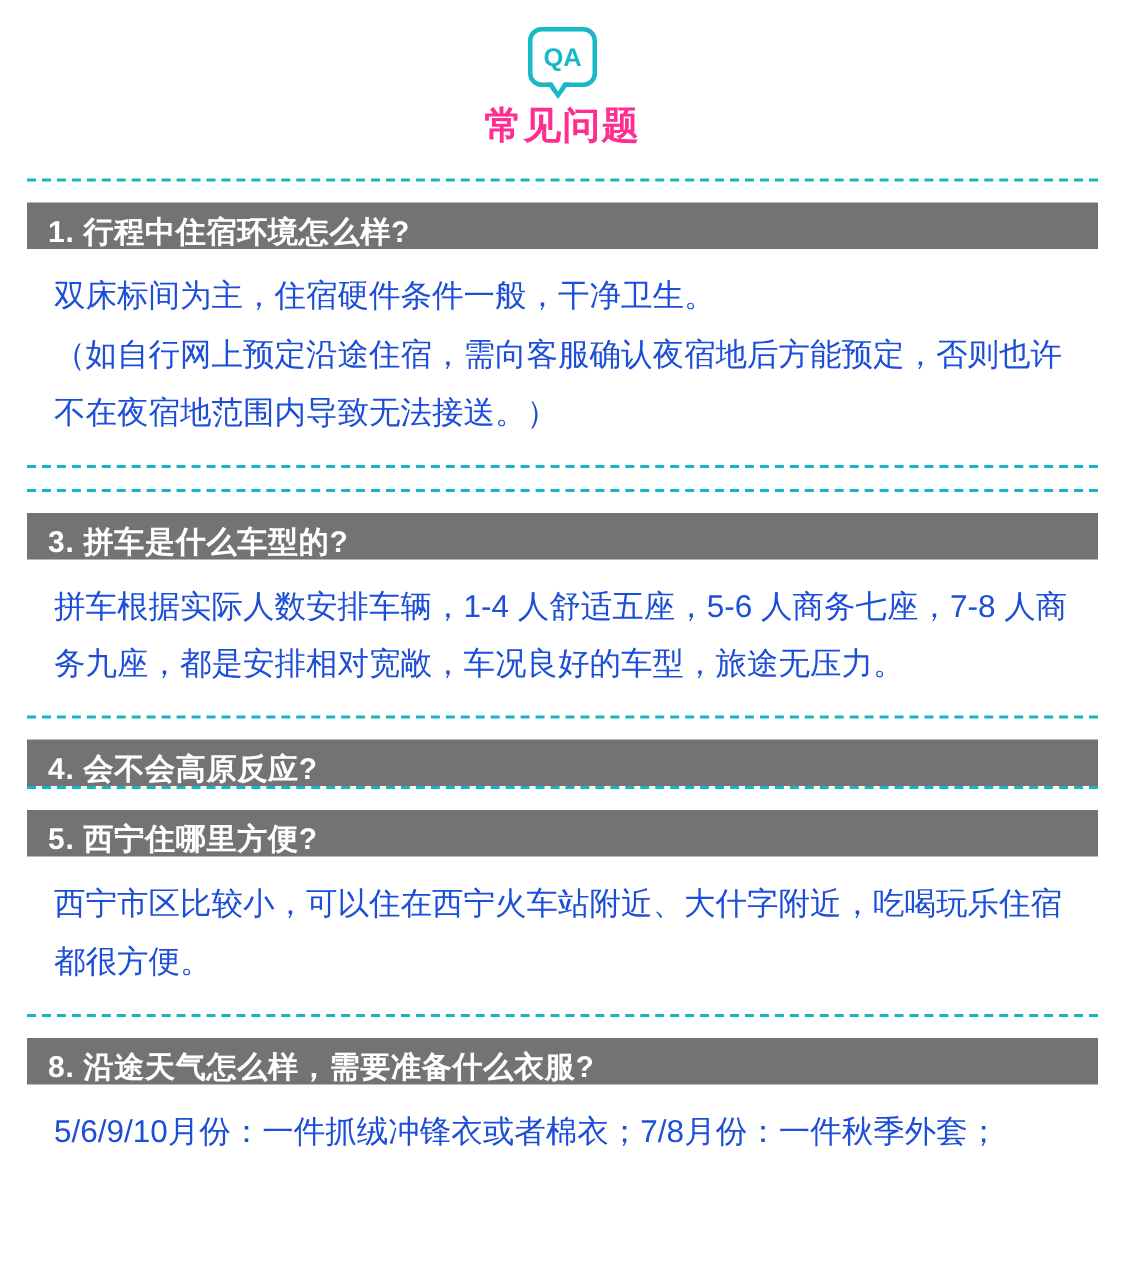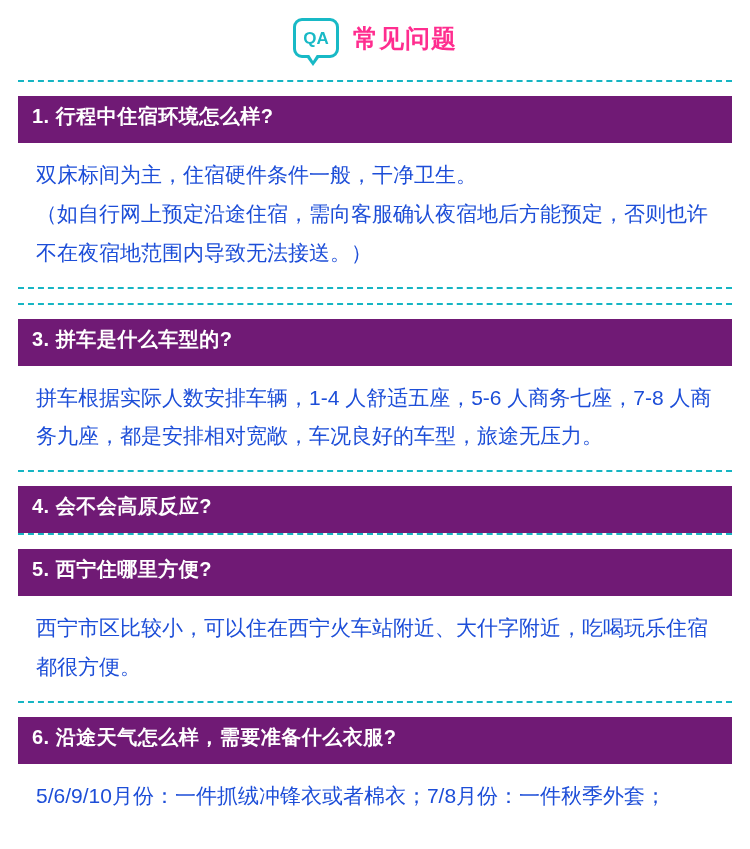--- a/index.html
+++ b/index.html
@@ -23,20 +23,21 @@
   }
 
   
   .header {
     display: flex;
     align-items: center;
     justify-content: center;
     gap: 14px;
     padding-top: 18px;
     padding-bottom: 20px;
+    flex-direction: column;
   }
   .qa-badge {
     position: relative;
     width: 46px;
     height: 40px;
     border: 3px solid #18b9c6;
     border-radius: 9px;
     display: flex;
     align-items: center;
     justify-content: center;
@@ -84,25 +85,25 @@
   .dash {
     border-top: 2px dashed #16b5c3;
     height: 0;
     margin: 0 0 14px 0;
   }
   .dash.top { margin-top: 2px; }
 
   
   .qa-item { margin-bottom: 0; }
   .q-bar {
-    background: #701a75;
+    background: #737373;
     color: #ffffff;
     font-size: 20px;
     font-weight: bold;
-    padding: 9px 14px 16px 14px;
+    padding: 9px 14px 0 14px;
     line-height: 1.1;
     letter-spacing: 0.5px;
   }
   .answer {
     padding: 13px 18px 14px 18px;
     font-size: 21px;
     line-height: 1.85;
     color: #1d4ed8;
   }
   .answer p { margin: 0; }
@@ -152,20 +153,20 @@
   <div class="qa-item">
     <div class="q-bar">5. 西宁住哪里方便?</div>
     <div class="answer">
       <p>西宁市区比较小，可以住在西宁火车站附近、大什字附近，吃喝玩乐住宿都很方便。</p>
     </div>
   </div>
 
   <div class="dash"></div>
 
   <div class="qa-item">
-    <div class="q-bar">6. 沿途天气怎么样，需要准备什么衣服?</div>
+    <div class="q-bar">8. 沿途天气怎么样，需要准备什么衣服?</div>
     <div class="answer">
       <p>5/6/9/10月份：一件抓绒冲锋衣或者棉衣；7/8月份：一件秋季外套；</p>
 
     </div>
   </div>
 
 </div>
 
 </body></html>

